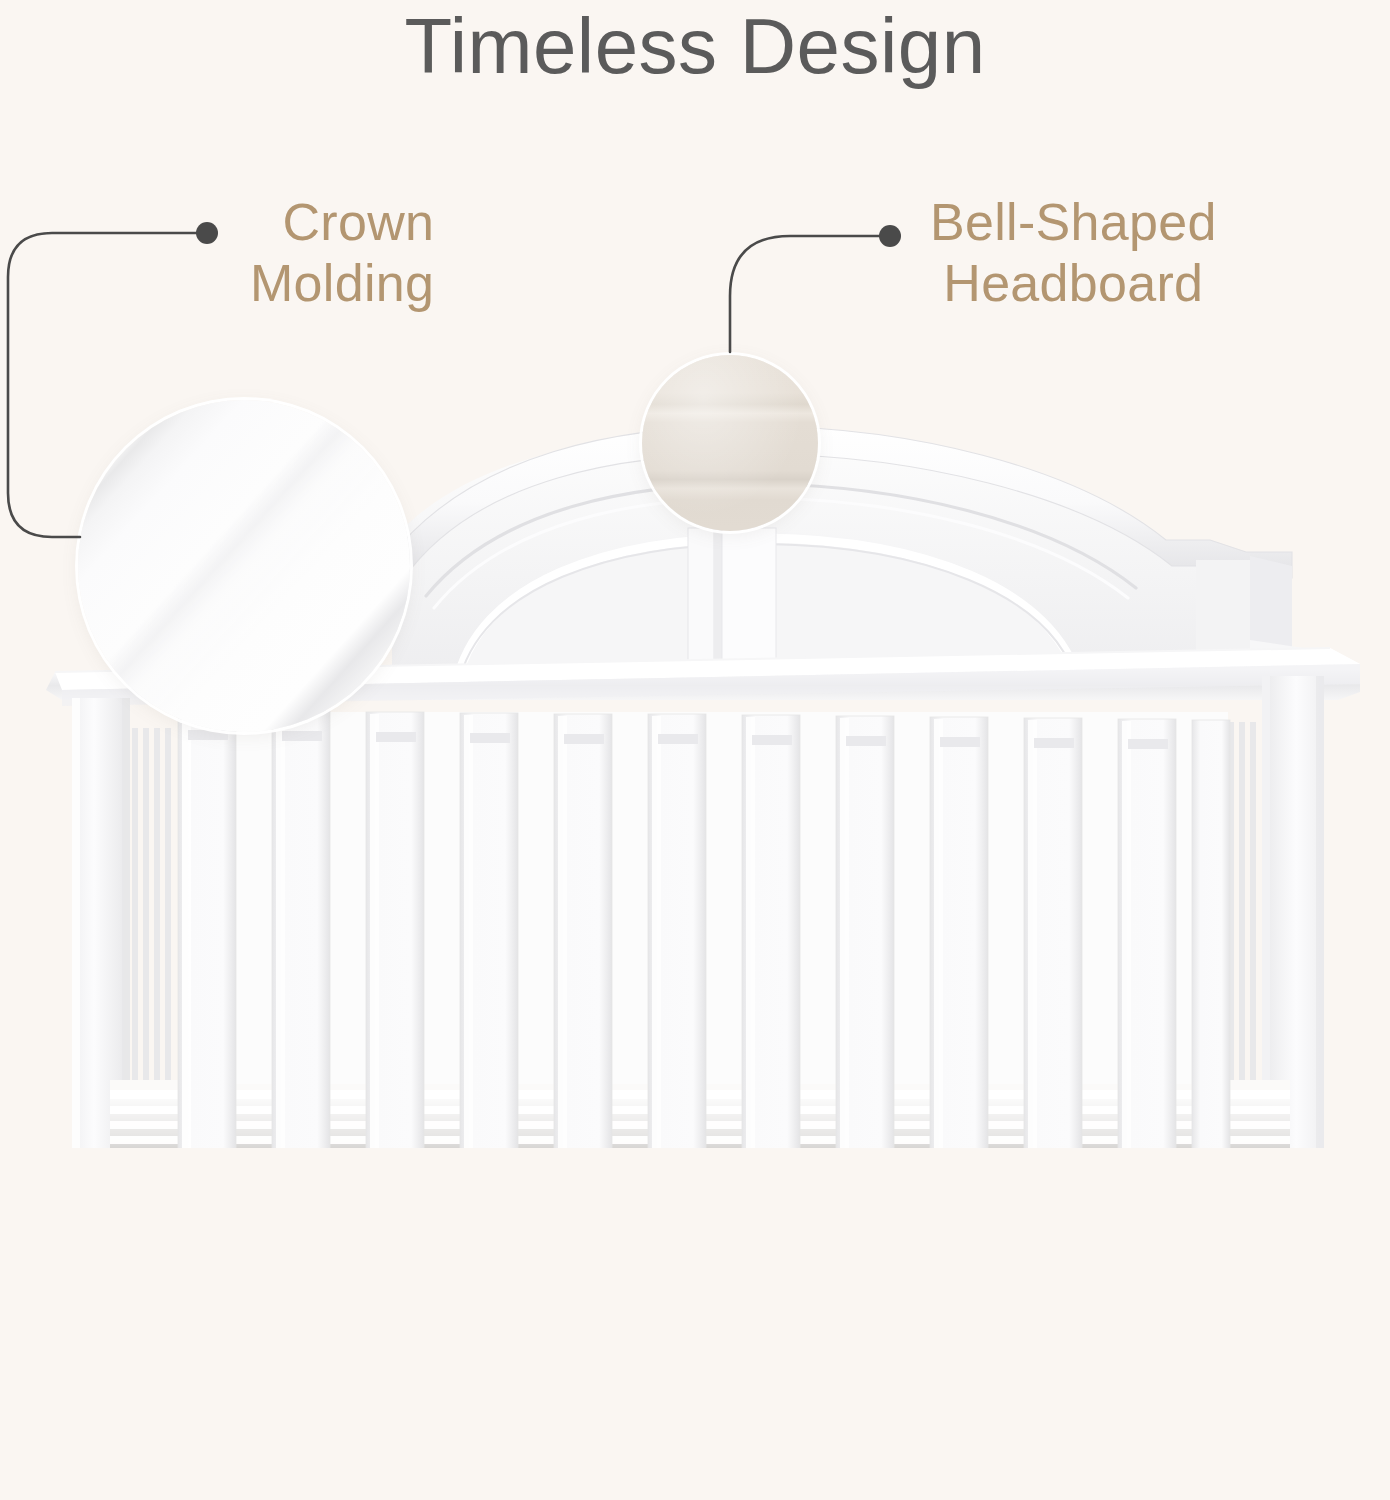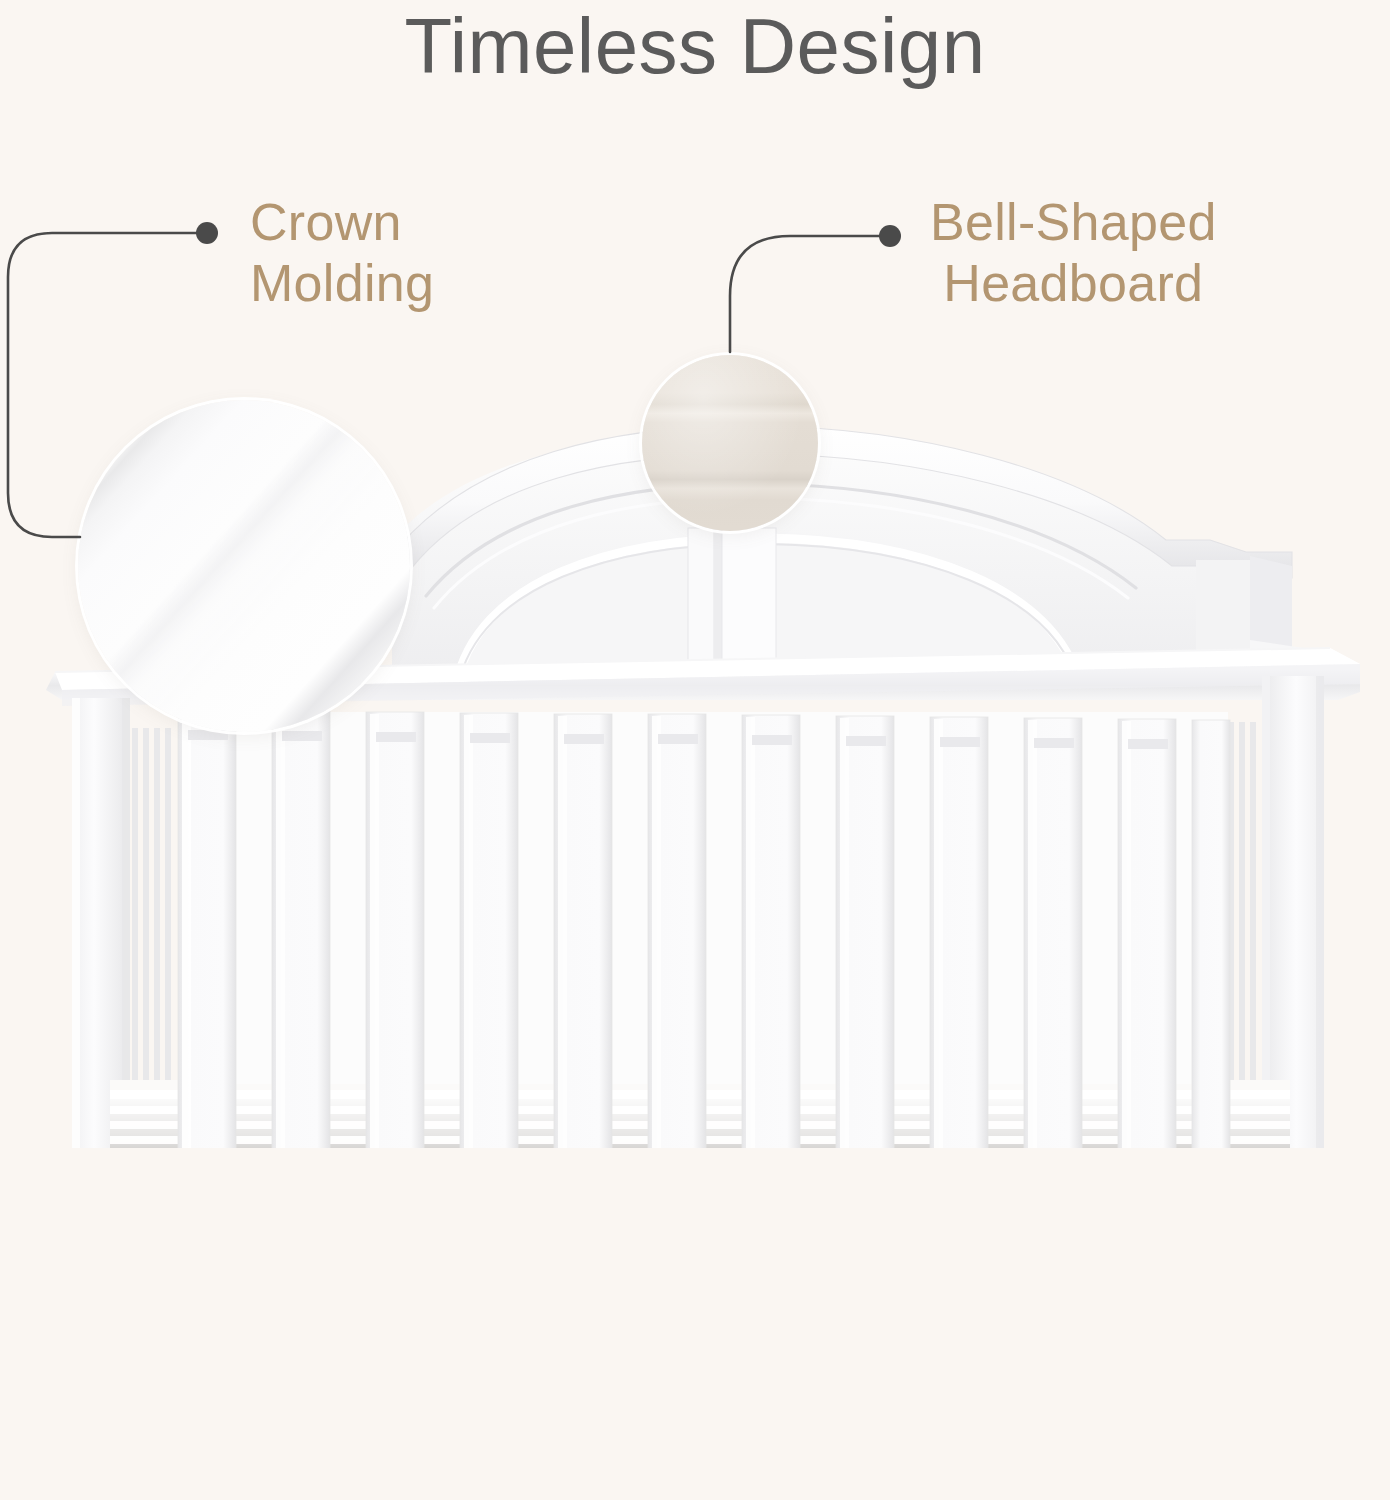--- a/index.html
+++ b/index.html
@@ -30,21 +30,21 @@
   .callout-label{
     position:absolute;
     color:#B39671;
     font-size:52px;
     font-weight:400;
     line-height:1.18;
     letter-spacing:.3px;
     font-family:"Liberation Sans", sans-serif;
     white-space:pre-line;
   }
-  #label-crown{left:250px;top:192px;text-align:left;}
+  #label-crown{left:250px;top:192px;text-align:right;}
   #label-bell{left:930px;top:192px;text-align:center;}
 
   
   #connectors{position:absolute;left:0;top:0;width:1390px;height:1500px;pointer-events:none;}
 
   
   #crib{position:absolute;left:0;top:0;width:1390px;height:1500px;}
 
   
   .mag{

